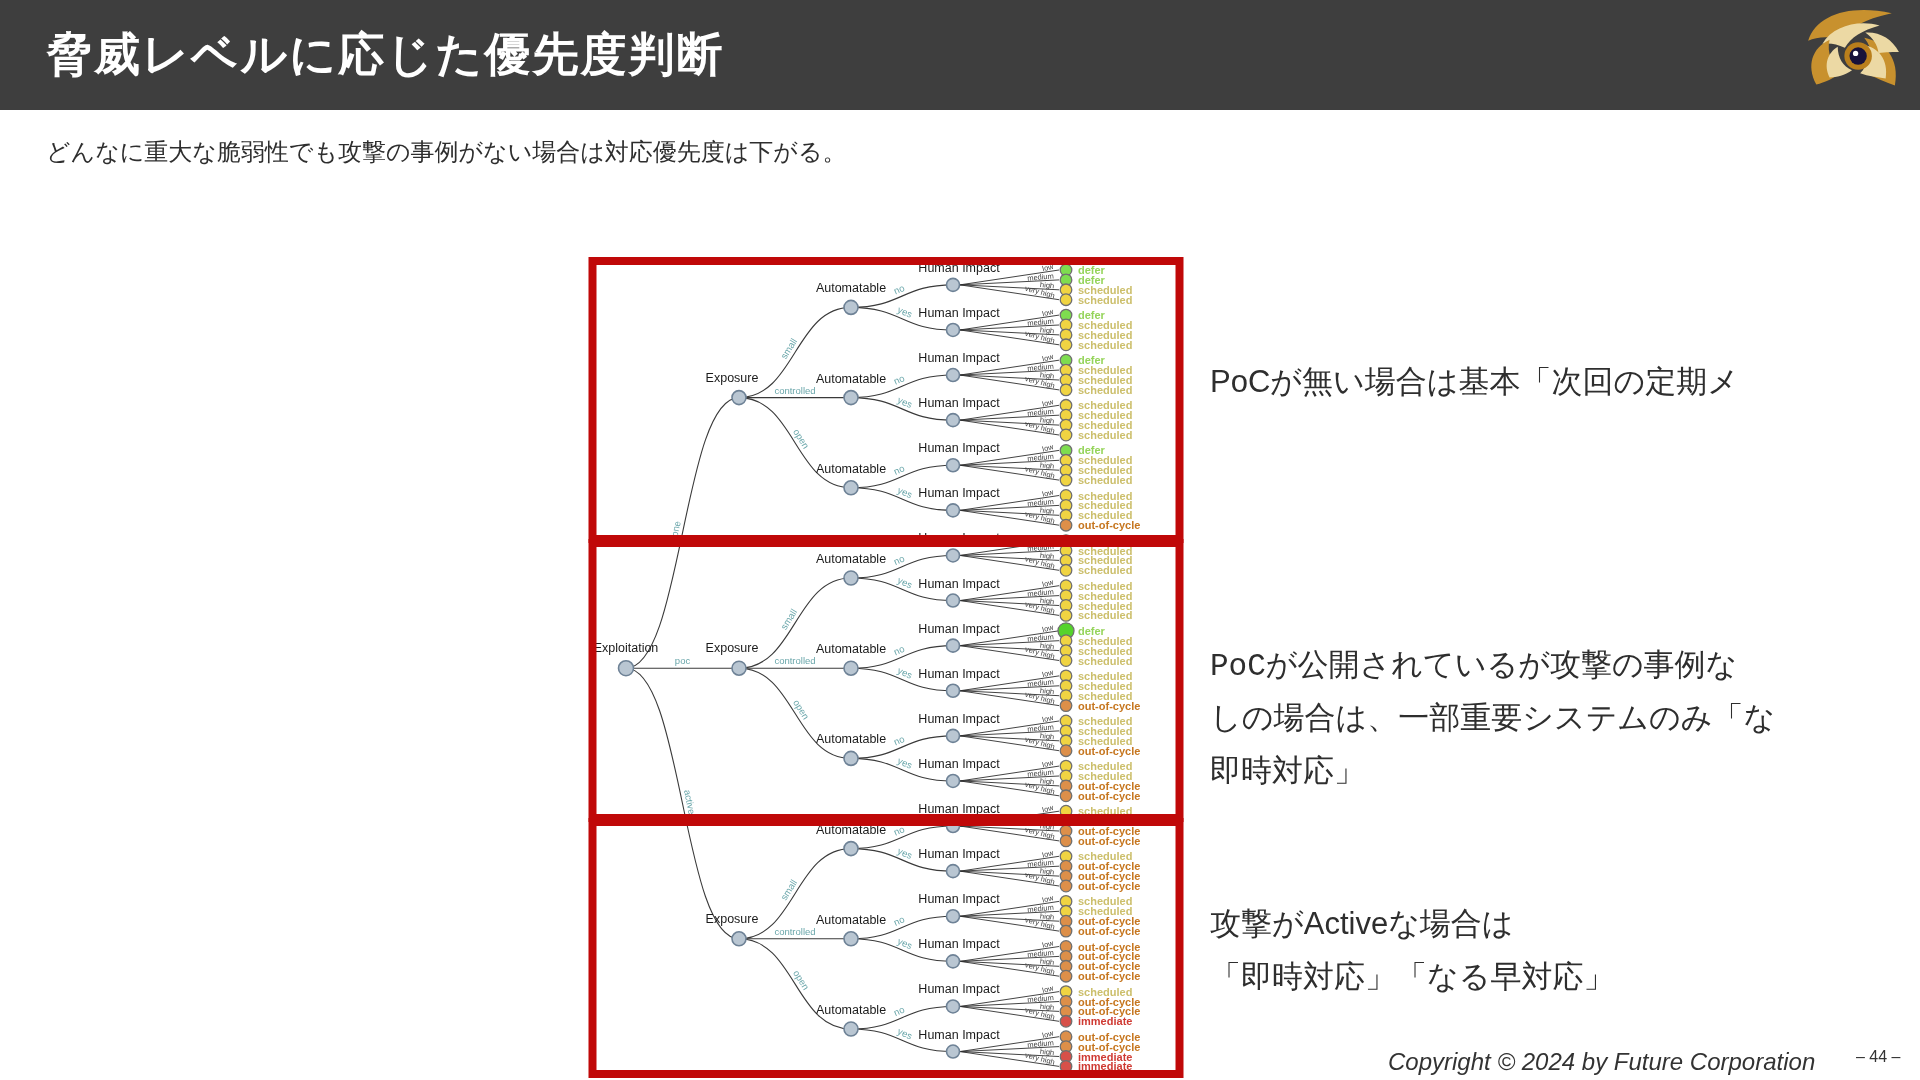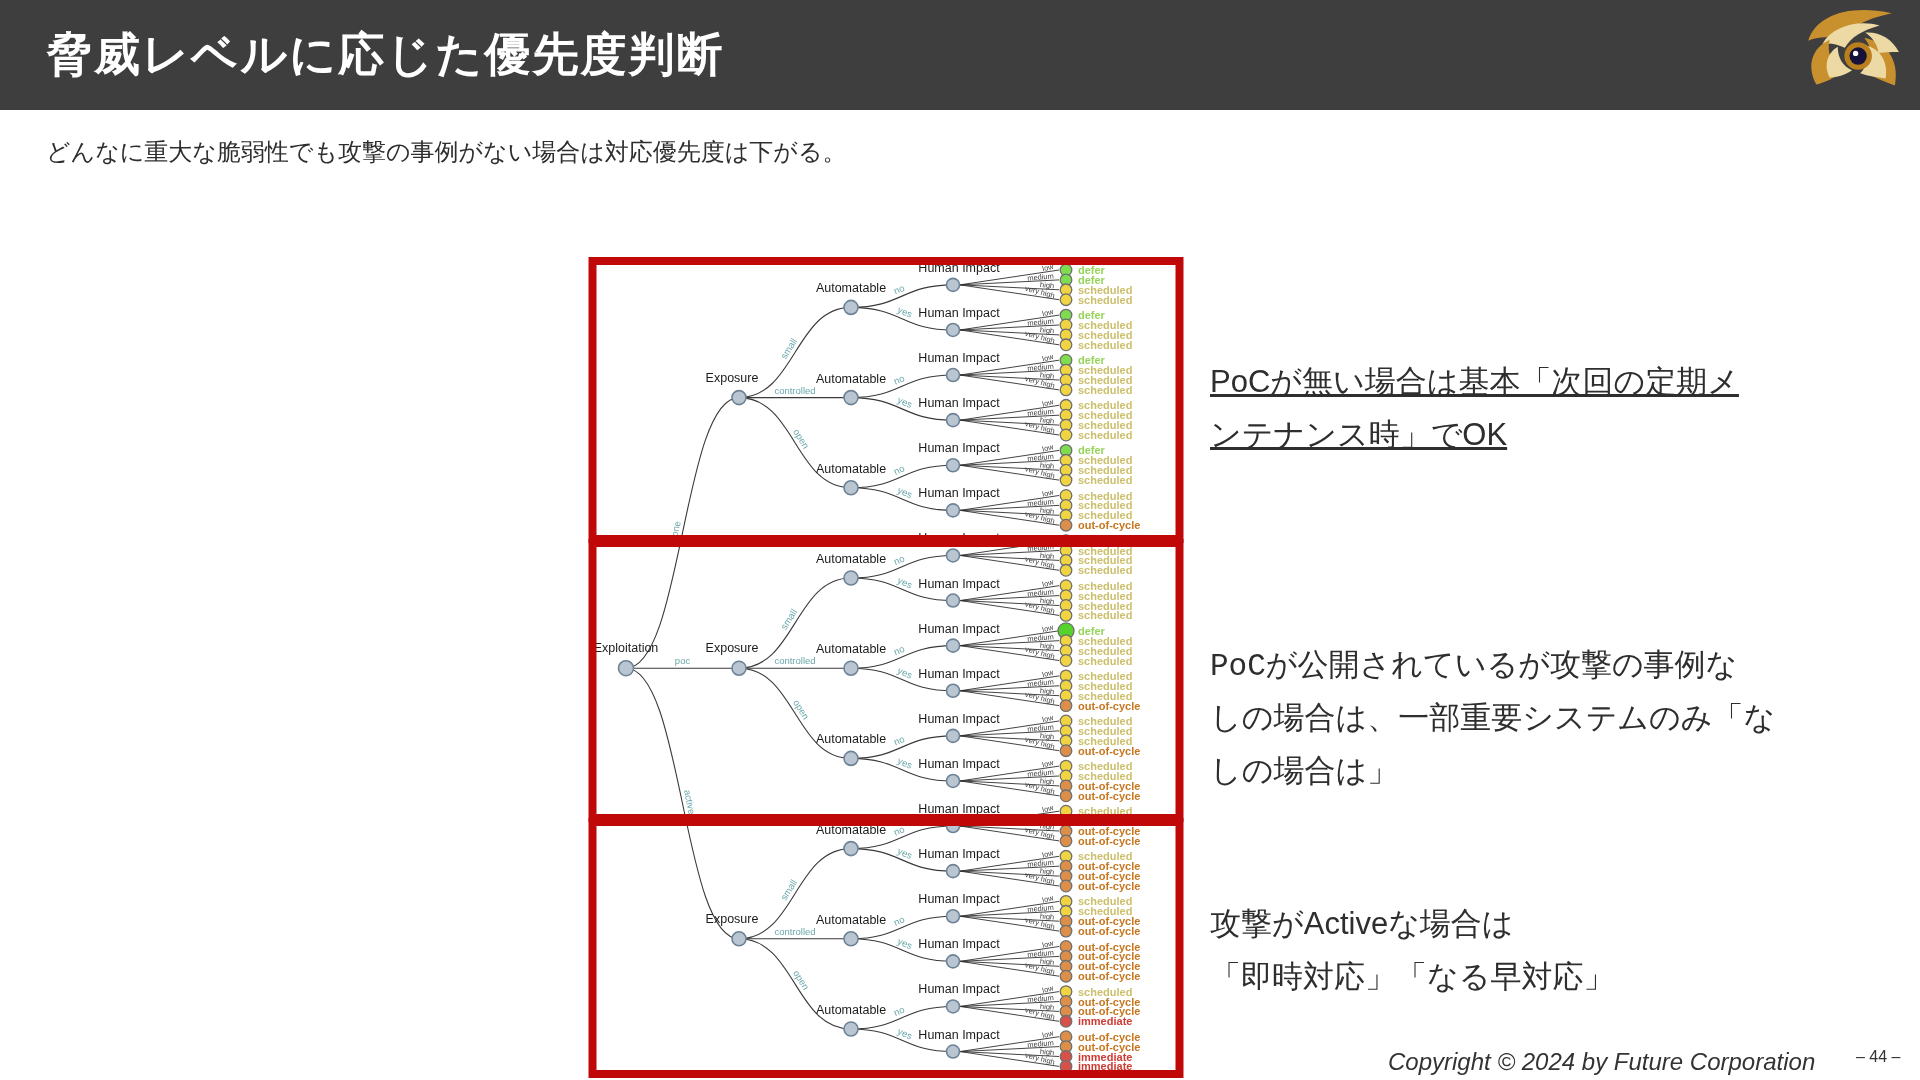--- a/index.html
+++ b/index.html
@@ -15,21 +15,21 @@
     position:absolute;left:46px;top:0;height:110px;line-height:108px;
     color:#ffffff;font-size:46px;font-weight:bold;letter-spacing:2px;white-space:nowrap;
   }
   #logo{position:absolute;right:18px;top:4px;width:102px;height:102px;}
   #subtitle{
     position:absolute;left:46px;top:136px;font-size:24px;color:#2e2e2e;white-space:nowrap;
   }
   .annotation{
     position:absolute;left:1210px;width:600px;font-size:31px;line-height:53px;color:#2e2e2e;
   }
-  #annotation-none{top:355px;text-decoration:underline;}
+  #annotation-none{top:355px;}
   #annotation-poc{top:640px;font-family:Liberation Mono, monospace;}
   #annotation-active{top:897px;}
   #tree-svg{position:absolute;left:0;top:0;width:1920px;height:1080px;}
   #tree-svg text{font-family:"Liberation Sans","DejaVu Sans",sans-serif;}
   .node-label{font-size:12.5px;fill:#1b1b1b;}
   .edge-label{font-size:9.5px;fill:#6ba7ab;}
   .tier-label{font-size:7.5px;fill:#3d3d3d;}
   .outcome-label{font-size:11px;font-weight:600;}
   .tree-edge{fill:none;stroke:#3a3a3a;stroke-width:1.1;}
   .leaf-edge{stroke:#2f2f2f;stroke-width:0.9;}
@@ -490,26 +490,25 @@
       </g>
       <g>
         <rect x="592.5" y="261" width="587" height="278" class="red-box" stroke="#c00808"></rect>
         <rect x="592.5" y="543" width="587" height="275" class="red-box" stroke="#c00808"></rect>
         <rect x="592.5" y="822" width="587" height="252" class="red-box" stroke="#c00808"></rect>
       </g>
     </svg>
 
   <div id="annotation-none" class="annotation">
       <div>PoCが無い場合は基本「次回の定期メ</div>
-      <div>ンテナンス時」でOK</div>
     </div>
   <div id="annotation-poc" class="annotation">
       <div>PoCが公開されているが攻撃の事例な</div>
       <div>しの場合は、一部重要システムのみ「な</div>
-      <div>しの場合は」</div>
+      <div>即時対応」</div>
     </div>
   <div id="annotation-active" class="annotation">
       <div>攻撃がActiveな場合は</div>
       <div>「即時対応」「なる早対応」</div>
     </div>
 
   <div id="footer-copyright">Copyright © 2024 by Future  Corporation</div>
   <div id="footer-page">– 44 –</div>
 
 </div>

